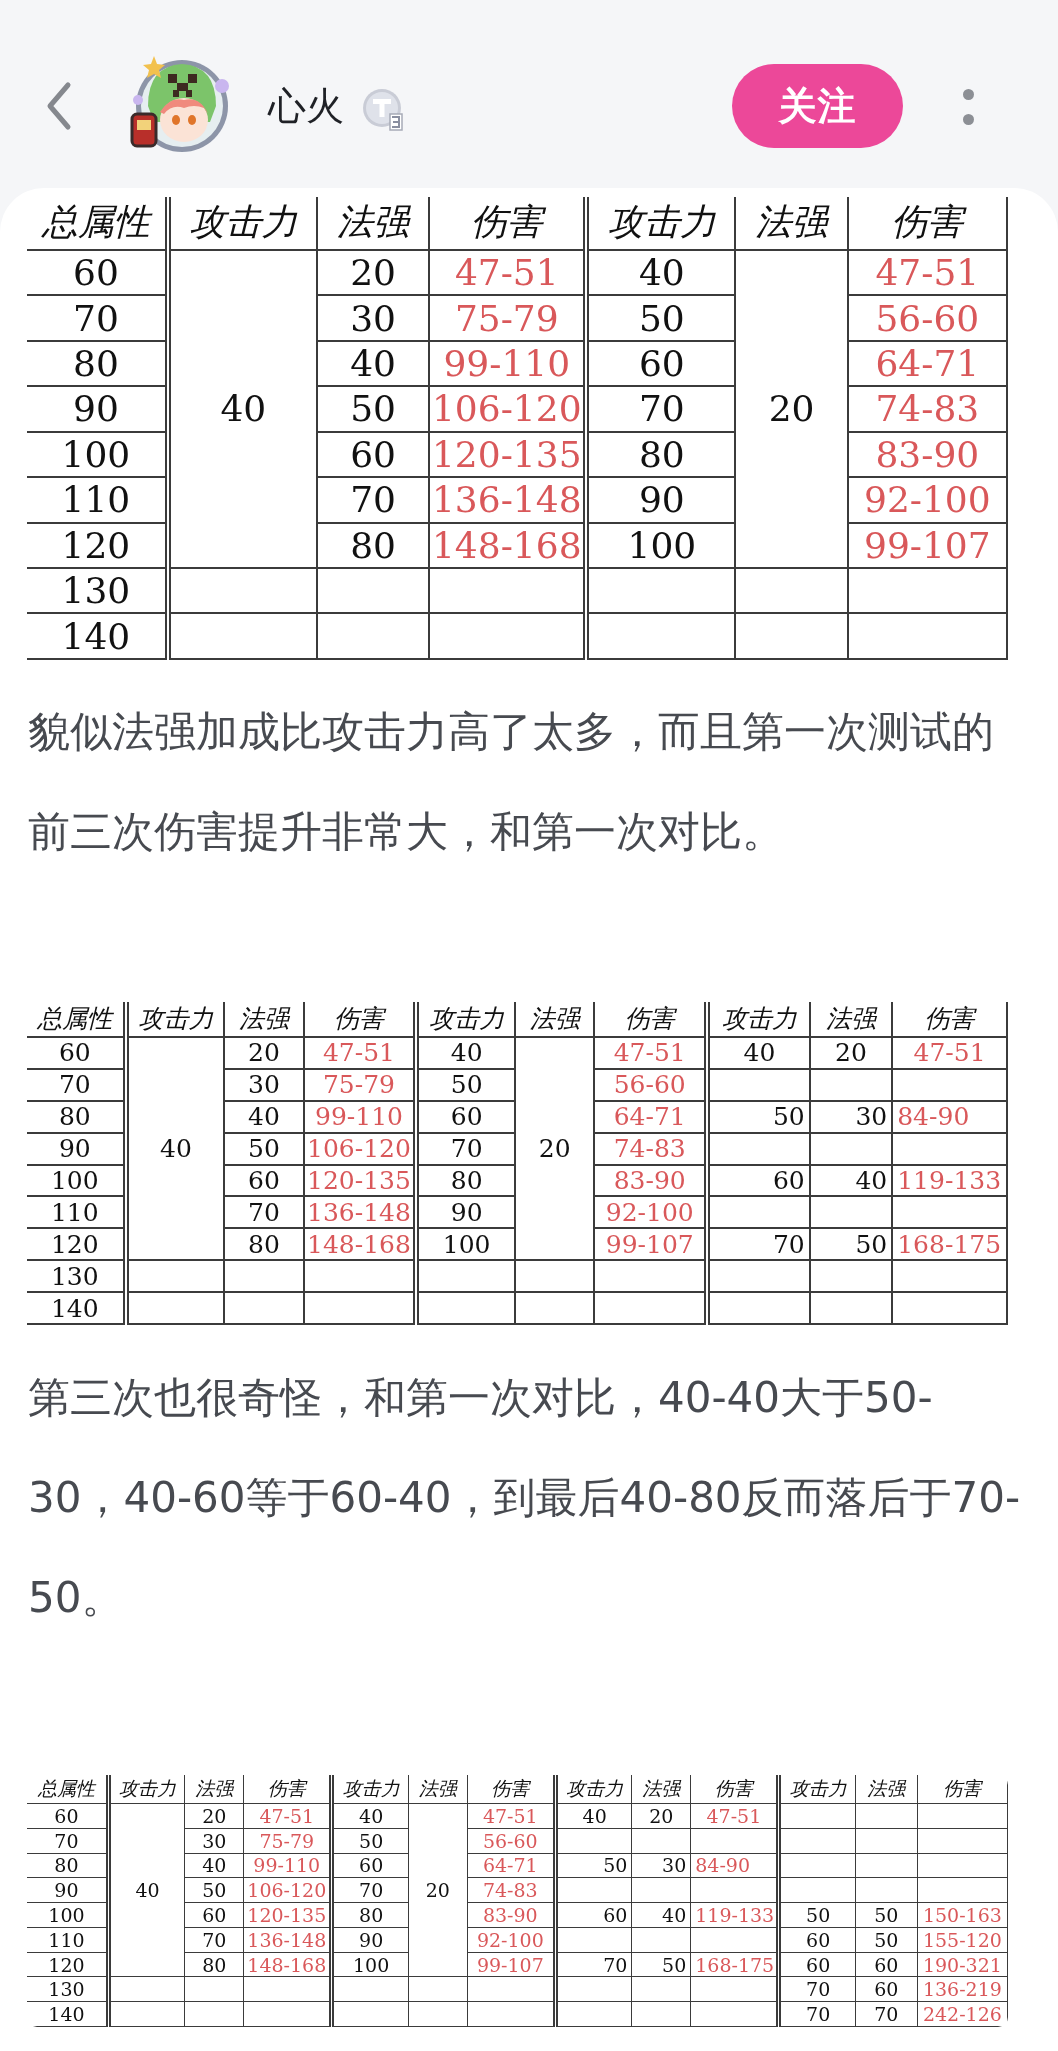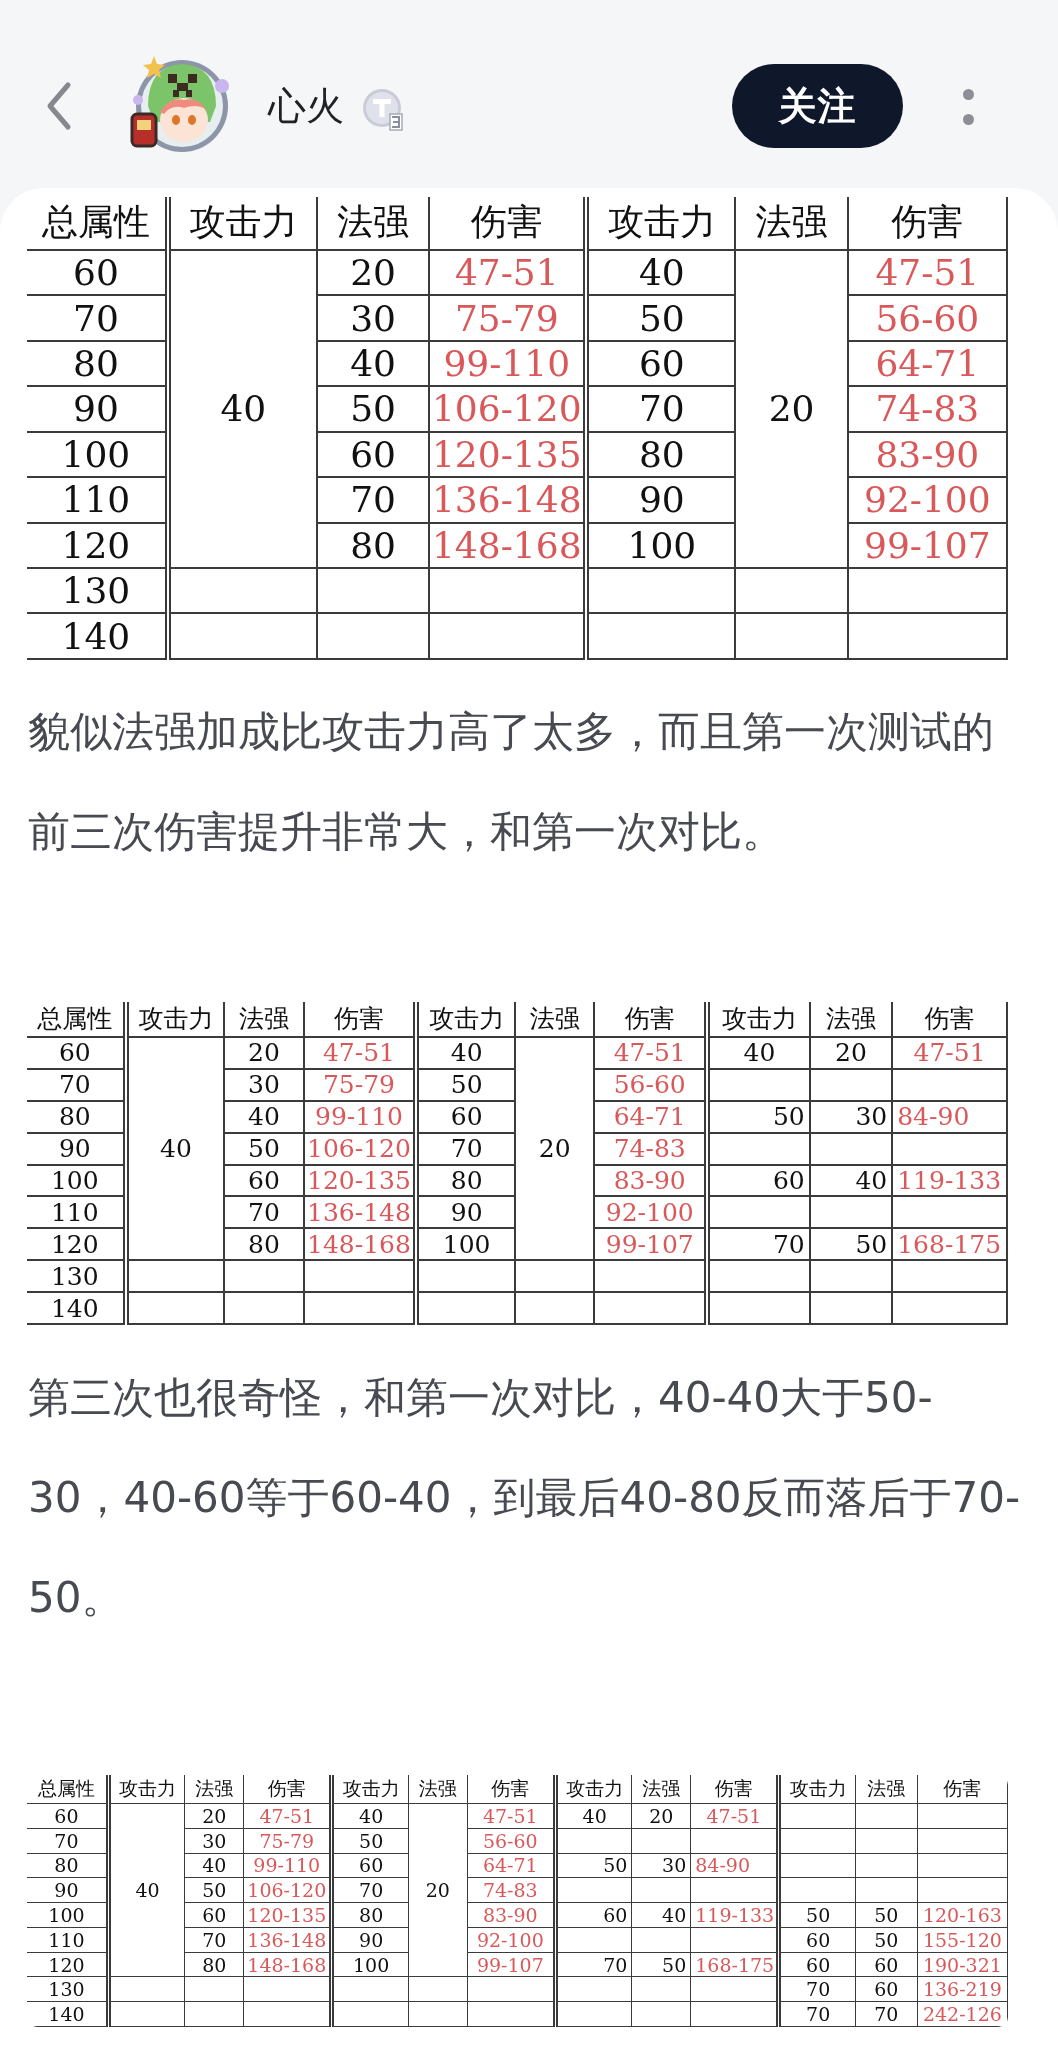--- a/index.html
+++ b/index.html
@@ -23,21 +23,21 @@
     }
     .username {
       position: absolute; left: 268px; top: 82px;
       font-size: 38px; color: #1f2126; line-height: 48px; font-weight: 400;
     }
     .level-badge {
       position: absolute; left: 362px; top: 88px; width: 44px; height: 44px;
     }
     .follow-btn {
       position: absolute; left: 732px; top: 64px; width: 171px; height: 84px;
-      border-radius: 42px; background: #0f172a; color: #fff;
+      border-radius: 42px; background: #ec4899; color: #fff;
       font-size: 38px; font-weight: 700; border: none;
       display: flex; align-items: center; justify-content: center; cursor: pointer;
       letter-spacing: 1px;
     }
     .more-btn {
       position: absolute; left: 948px; top: 80px; width: 40px; height: 54px;
       display: flex; flex-direction: column; align-items: center; justify-content: center; gap: 14px;
       cursor: pointer;
     }
     .more-btn .dot { width: 11px; height: 11px; border-radius: 50%; background: #8c8f95; }
@@ -61,21 +61,21 @@
     .sheet td, .sheet th {
       border: 2px solid #3b3b3b; text-align: center; vertical-align: middle;
       font-weight: 400; padding: 0; white-space: nowrap; overflow: hidden;
     }
     .sheet th { font-family: "DejaVu Sans", "Liberation Sans", sans-serif; }
     .sheet .dmg { color: #d9585a; }
     .sheet .dbl-left { border-left: 6px double #3b3b3b; }
     .sheet .right-num { text-align: right; padding-right: 4px; }
     .sheet .left-num { text-align: left; padding-left: 4px; }
     .sheet tr > *:first-child { border-left: none; }
-    .sheet tr:first-child > * { border-top: none; }
+    .sheet tr:first-child > * { border-top: none; font-style: italic; }
 
     .sheet1 { top: 197px; height: 463px; font-size: 36px; }
     .sheet1 th { font-size: 36px; }
     .sheet2 { top: 1002px; height: 323px; font-size: 25px; }
     .sheet2 th { font-size: 25px; }
     .sheet3 { top: 1775px; height: 252px; font-size: 19px; border-radius: 10px; }
     .sheet3 th { font-size: 19px; }
     .sheet3 td, .sheet3 th { border-width: 1.5px; }
     .sheet3 .dbl-left { border-left: 5px double #3b3b3b; }
 
@@ -459,21 +459,21 @@
       <td>100</td>
       <td>60</td>
       <td class="dmg">120-135</td>
       <td class="dbl-left">80</td>
       <td class="dmg">83-90</td>
       <td class="dbl-left right-num">60</td>
       <td class="right-num">40</td>
       <td class="dmg left-num">119-133</td>
       <td class="dbl-left">50</td>
       <td>50</td>
-      <td class="dmg">120-163</td>
+      <td class="dmg">150-163</td>
     </tr>
     <tr>
       <td>110</td>
       <td>70</td>
       <td class="dmg">136-148</td>
       <td class="dbl-left">90</td>
       <td class="dmg">92-100</td>
       <td class="dbl-left right-num"></td>
       <td class="right-num"></td>
       <td class="dmg left-num"></td>

